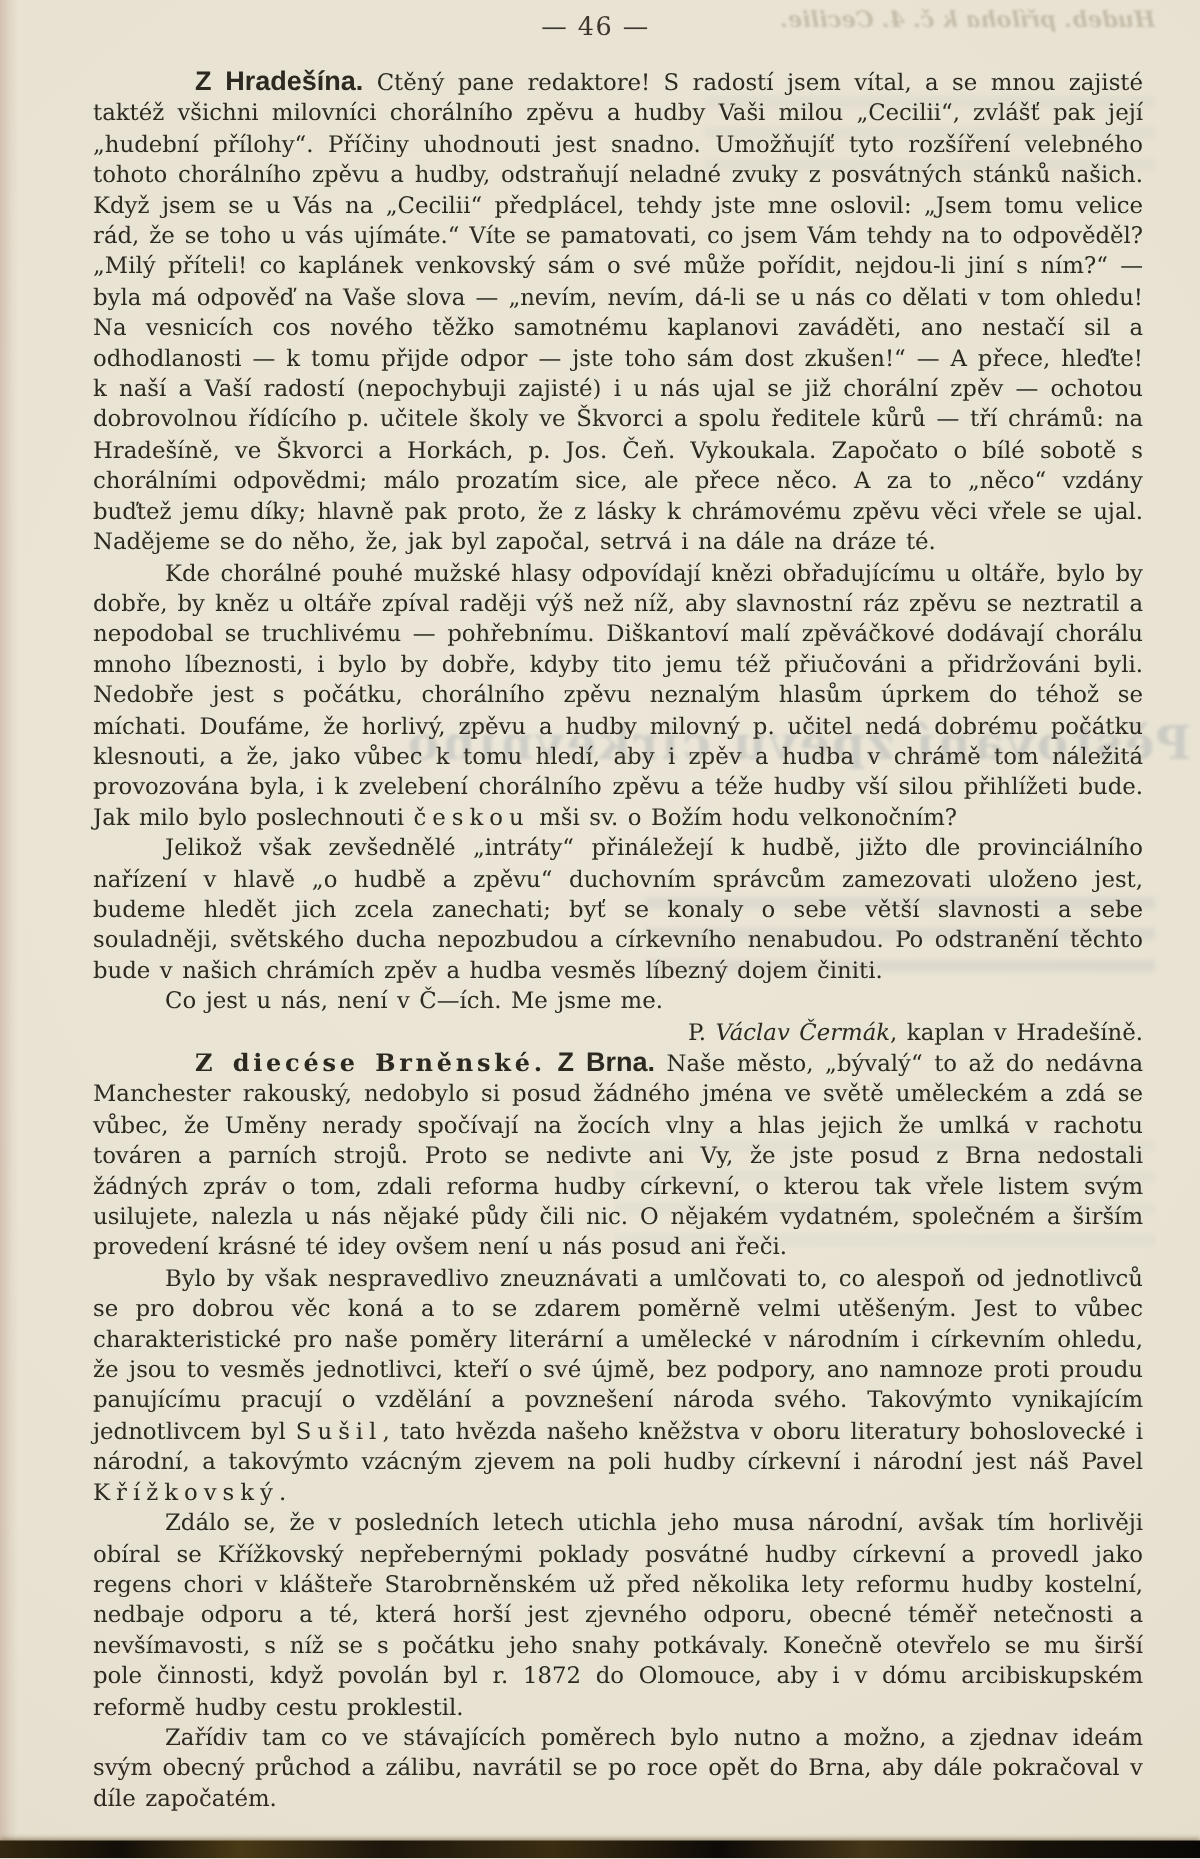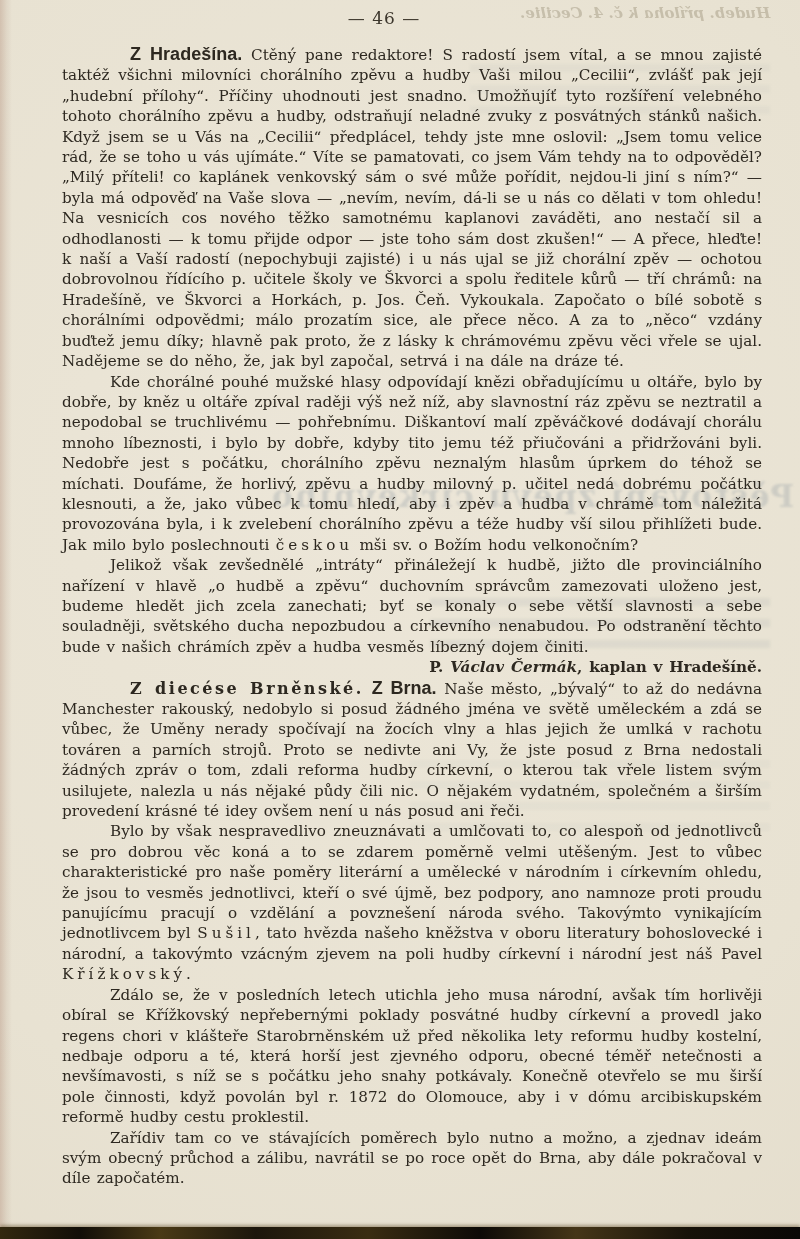--- a/index.html
+++ b/index.html
@@ -23,21 +23,21 @@
   }
   .bottom-band {
     position: absolute; left: 0; right: 0; bottom: 0; height: 12px;
     background: linear-gradient(90deg,
       #33280f 0%, #120e08 10%, #4a3a16 20%, #1c160c 32%,
       #3a2d12 46%, #0d0a07 60%, #453618 72%, #171209 86%, #0a0806 100%);
     box-shadow: 0 -2px 3px rgba(90,70,35,0.45);
     z-index: 5;
   }
   .page-number {
-    position: absolute; top: 8px; left: 4px; width: 760px;
+    position: absolute; top: 8px; left: 17px; width: 760px;
     text-align: center;
     font-size: 17px; letter-spacing: 1px;
     color: #3c362c;
     z-index: 3;
   }
   .ghost {
     position: absolute;
     transform: scaleX(-1);
     white-space: nowrap;
     pointer-events: none;
@@ -72,21 +72,21 @@
   }
   .para {
     margin: 0;
     text-align: justify;
     text-indent: 48px;
     font-size: 15.2px;
     line-height: 20.4px;
     word-spacing: 1.5px;
   }
   .indent-lg { text-indent: 68px; }
-  .sig { text-align: right; text-indent: 0; font-weight: bold; }
+  .sig { text-align: right; text-indent: 0; }
   .seg-italic { font-style: italic; }
   .seg-spaced { letter-spacing: 4px; }
   .seg-boldsans {
     font-family: "Liberation Sans", "DejaVu Sans", sans-serif;
     font-weight: bold;
     font-size: 18px;
   }
   .seg-display {
     font-weight: bold;
     font-size: 16px;
@@ -103,20 +103,21 @@
   <div class="smudge smudge-b"></div>
   <div class="smudge smudge-c"></div>
 
   <div class="page-number">— 46 —</div>
 
   <div class="content">
     <div>
         <p class="para indent-lg"><span class="seg-boldsans">Z Hradešína.</span><span> Ctěný pane redaktore! S radostí jsem vítal, a se mnou zajisté taktéž všichni milovníci chorálního zpěvu a hudby Vaši milou „Cecilii“, zvlášť pak její „hudební přílohy“. Příčiny uhodnouti jest snadno. Umožňujíť tyto rozšíření velebného tohoto chorálního zpěvu a hudby, odstraňují neladné zvuky z posvátných stánků našich. Když jsem se u Vás na „Cecilii“ předplácel, tehdy jste mne oslovil: „Jsem tomu velice rád, že se toho u vás ujímáte.“ Víte se pamatovati, co jsem Vám tehdy na to odpověděl? „Milý příteli! co kaplánek venkovský sám o své může pořídit, nejdou-li jiní s ním?“ — byla má odpověď na Vaše slova — „nevím, nevím, dá-li se u nás co dělati v tom ohledu! Na vesnicích cos nového těžko samotnému kaplanovi zaváděti, ano nestačí sil a odhodlanosti — k tomu přijde odpor — jste toho sám dost zkušen!“ — A přece, hleďte! k naší a Vaší radostí (nepochybuji zajisté) i u nás ujal se již chorální zpěv — ochotou dobrovolnou řídícího p. učitele školy ve Škvorci a spolu ředitele kůrů — tří chrámů: na Hradešíně, ve Škvorci a Horkách, p. Jos. Čeň. Vykoukala. Započato o bílé sobotě s chorálními odpovědmi; málo prozatím sice, ale přece něco. A za to „něco“ vzdány buďtež jemu díky; hlavně pak proto, že z lásky k chrámovému zpěvu věci vřele se ujal. Nadějeme se do něho, že, jak byl započal, setrvá i na dále na dráze té.</span></p>
         <p class="para"><span>Kde chorálné pouhé mužské hlasy odpovídají knězi obřadujícímu u oltáře, bylo by dobře, by kněz u oltáře zpíval raději výš než níž, aby slavnostní ráz zpěvu se neztratil a nepodobal se truchlivému — pohřebnímu. Diškantoví malí zpěváčkové dodávají chorálu mnoho líbeznosti, i bylo by dobře, kdyby tito jemu též přiučováni a přidržováni byli. Nedobře jest s počátku, chorálního zpěvu neznalým hlasům úprkem do téhož se míchati. Doufáme, že horlivý, zpěvu a hudby milovný p. učitel nedá dobrému počátku klesnouti, a že, jako vůbec k tomu hledí, aby i zpěv a hudba v chrámě tom náležitá provozována byla, i k zvelebení chorálního zpěvu a téže hudby vší silou přihlížeti bude. Jak milo bylo poslechnouti </span><span class="seg-spaced">českou</span><span> mši sv. o Božím hodu velkonočním?</span></p>
         <p class="para"><span>Jelikož však zevšednělé „intráty“ přináležejí k hudbě, jižto dle provinciálního nařízení v hlavě „o hudbě a zpěvu“ duchovním správcům zamezovati uloženo jest, budeme hledět jich zcela zanechati; byť se konaly o sebe větší slavnosti a sebe souladněji, světského ducha nepozbudou a církevního nenabudou. Po odstranění těchto bude v našich chrámích zpěv a hudba vesměs líbezný dojem činiti.</span></p>
+        <p class="para"><span>Co jest u nás, není v Č—ích. Me jsme me.</span></p>
         <p class="para sig"><span>P. </span><span class="seg-italic">Václav Čermák</span><span>, kaplan v Hradešíně.</span></p>
       </div>
     <div>
         <p class="para indent-lg"><span class="seg-display">Z diecése Brněnské.</span><span class="seg-boldsans"> Z Brna.</span><span> Naše město, „bývalý“ to až do nedávna Manchester rakouský, nedobylo si posud žádného jména ve světě uměleckém a zdá se vůbec, že Uměny nerady spočívají na žocích vlny a hlas jejich že umlká v rachotu továren a parních strojů. Proto se nedivte ani Vy, že jste posud z Brna nedostali žádných zpráv o tom, zdali reforma hudby církevní, o kterou tak vřele listem svým usilujete, nalezla u nás nějaké půdy čili nic. O nějakém vydatném, společném a širším provedení krásné té idey ovšem není u nás posud ani řeči.</span></p>
         <p class="para"><span>Bylo by však nespravedlivo zneuznávati a umlčovati to, co alespoň od jednotlivců se pro dobrou věc koná a to se zdarem poměrně velmi utěšeným. Jest to vůbec charakteristické pro naše poměry literární a umělecké v národním i církevním ohledu, že jsou to vesměs jednotlivci, kteří o své újmě, bez podpory, ano namnoze proti proudu panujícímu pracují o vzdělání a povznešení národa svého. Takovýmto vynikajícím jednotlivcem byl </span><span class="seg-spaced">Sušil</span><span>, tato hvězda našeho kněžstva v oboru literatury bohoslovecké i národní, a takovýmto vzácným zjevem na poli hudby církevní i národní jest náš Pavel </span><span class="seg-spaced">Křížkovský</span><span>.</span></p>
         <p class="para"><span>Zdálo se, že v posledních letech utichla jeho musa národní, avšak tím horlivěji obíral se Křížkovský nepřebernými poklady posvátné hudby církevní a provedl jako regens chori v klášteře Starobrněnském už před několika lety reformu hudby kostelní, nedbaje odporu a té, která horší jest zjevného odporu, obecné téměř netečnosti a nevšímavosti, s níž se s počátku jeho snahy potkávaly. Konečně otevřelo se mu širší pole činnosti, když povolán byl r. 1872 do Olomouce, aby i v dómu arcibiskupském reformě hudby cestu proklestil.</span></p>
         <p class="para"><span>Zařídiv tam co ve stávajících poměrech bylo nutno a možno, a zjednav ideám svým obecný průchod a zálibu, navrátil se po roce opět do Brna, aby dále pokračoval v díle započatém.</span></p>
       </div>
   </div>
 

